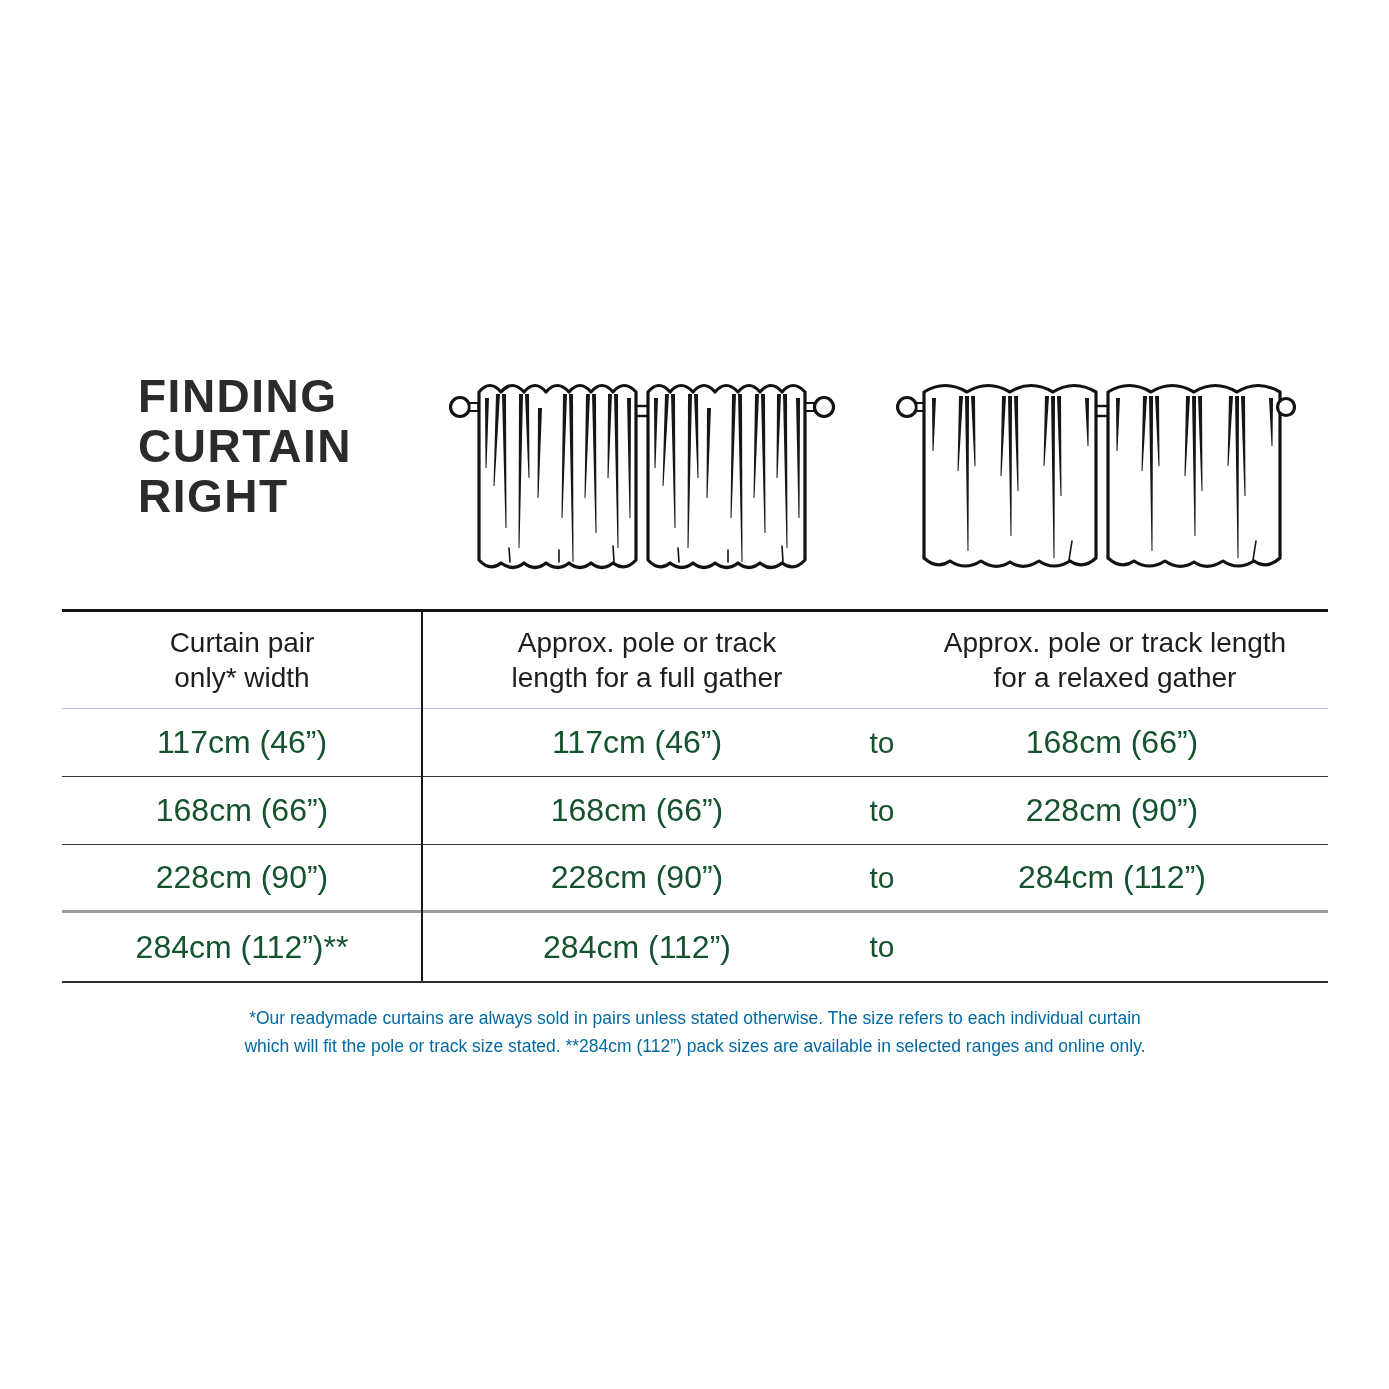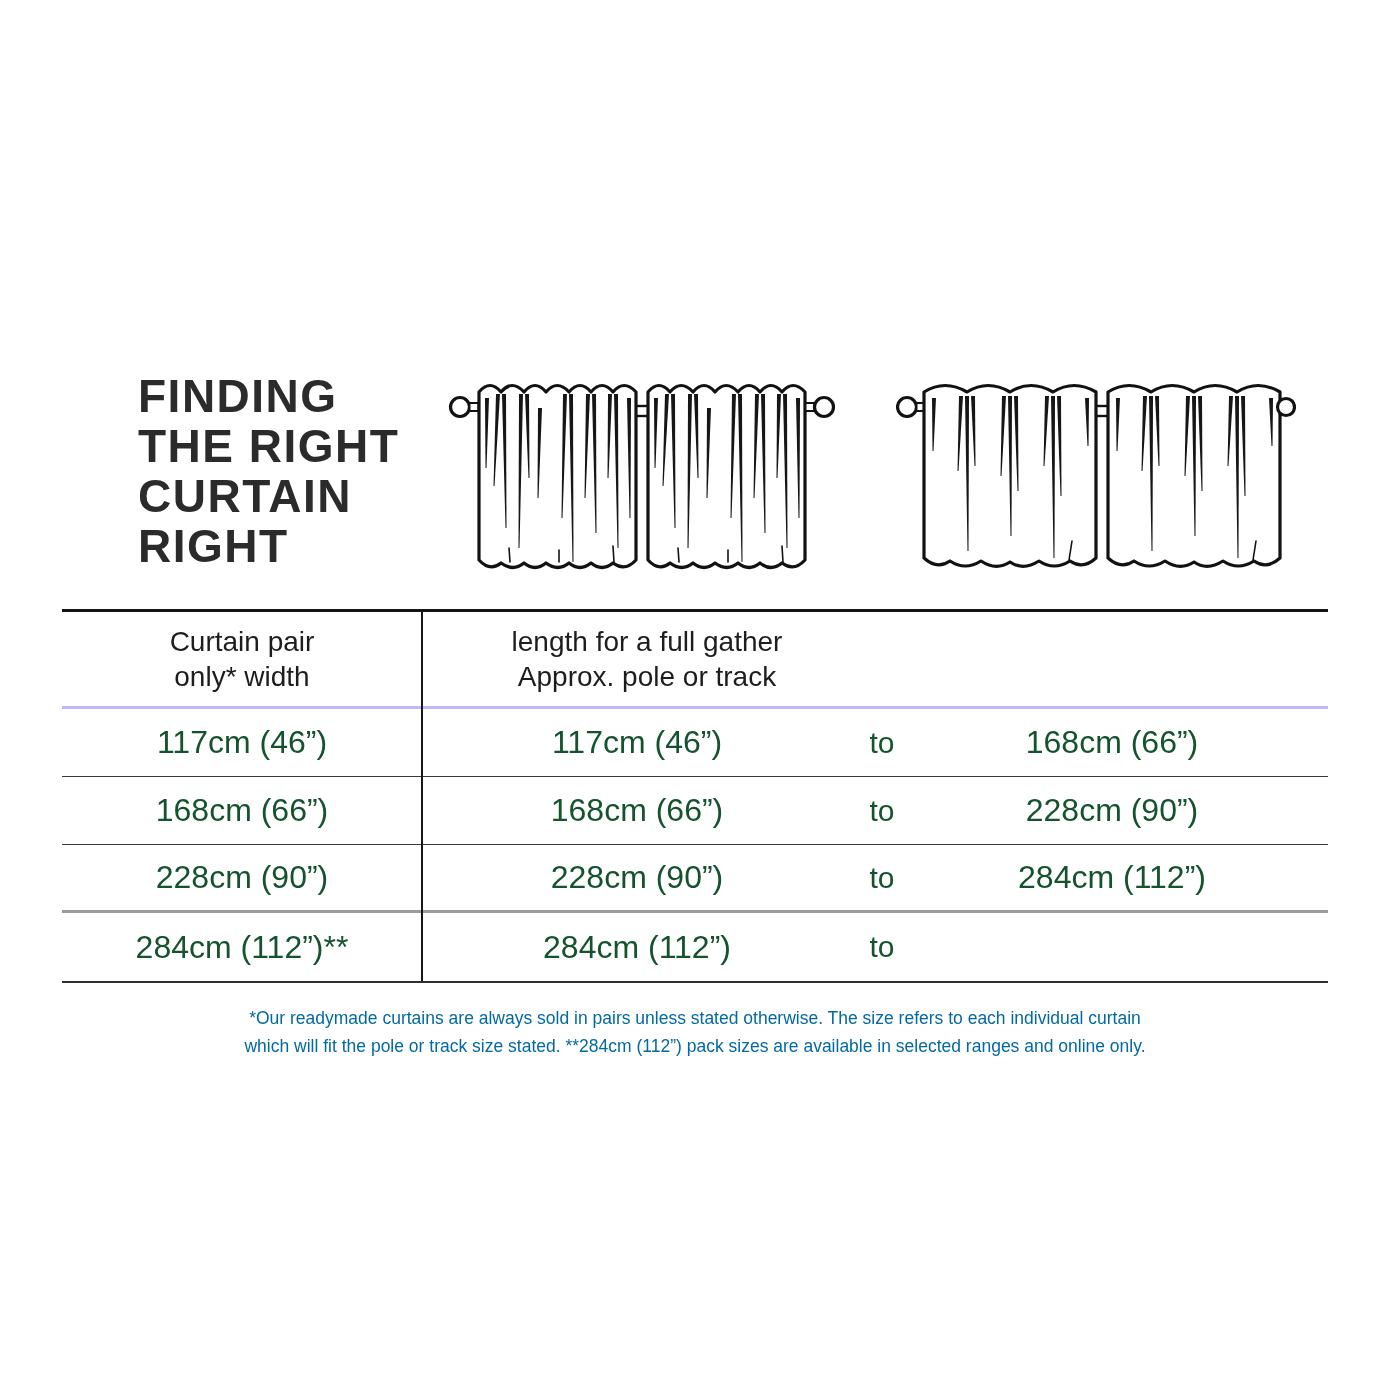--- a/index.html
+++ b/index.html
@@ -27,21 +27,21 @@
     position:absolute; left:62px; top:609px; width:1266px;
     border-top:3px solid #141414;
     border-bottom:2px solid #2e2e2e;
   }
   .vdivider {
     position:absolute; left:359px; top:0; bottom:0;
     width:2px; background:#161616;
   }
   .thead {
     display:grid; grid-template-columns:360px 450px 1fr;
-    height:97px; border-bottom:3px solid #c4b5fd;
+    height:97px; border-bottom:1px solid #c4b5fd;
   }
   .th {
     display:flex; align-items:center; justify-content:center;
     text-align:center; font-size:28px; line-height:35px; color:#1d1d1d;
   }
   .th3 { padding-left:30px; }
   .trow {
     display:grid; grid-template-columns:360px 430px 60px 400px 1fr;
     height:68px;
   }
@@ -65,21 +65,20 @@
   .rung { stroke:#121212; stroke-width:2.4; }
   .pl   { fill:#161616; }
 </style>
 </head>
 <body>
 
 <div class="canvas">
 
   <div class="title">
     <div>FINDING</div>
-    <div>THE RIGHT</div>
     <div>CURTAIN</div>
     <div>RIGHT</div>
   </div>
 
   <svg class="illu illu-full" viewBox="0 0 388 205">
     <defs>
       <g id="fullpanel">
         <path class="ln" d="M0,16 Q11,3 22,16 Q33,3 45,16 Q56,3 67,16 Q78,3 90,16 Q101,3 112,16 Q123,3 134,16 Q145,3 157,16 L157,184 Q146,196 134,187 Q123,196 112,187 Q101,196 90,187 Q79,196 67,187 Q56,196 45,187 Q34,196 22,187 Q11,196 0,184 Z"></path>
         <path class="pl" d="M17,18 L14.5,110 L15.5,110 L21,18 Z"></path>
         <path class="pl" d="M23,18 L26.5,152 L27.5,152 L27,18 Z"></path>
@@ -142,22 +141,28 @@
 
     <div class="thead">
       <div class="th">
         <div>
           <div>Curtain pair</div>
           <div>only* width</div>
         </div>
       </div>
       <div class="th">
         <div>
+          <div>Approx. pole or track</div>
           <div>length for a full gather</div>
-          <div>Approx. pole or track</div>
+        </div>
+      </div>
+      <div class="th th3">
+        <div>
+          <div>Approx. pole or track length</div>
+          <div>for a relaxed gather</div>
         </div>
       </div>
     </div>
 
     <div class="trow sep-thin">
       <div class="td">117cm (46”)</div>
       <div class="td">117cm (46”)</div>
       <div class="td td-to">to</div>
       <div class="td">168cm (66”)</div>
       <div></div>

